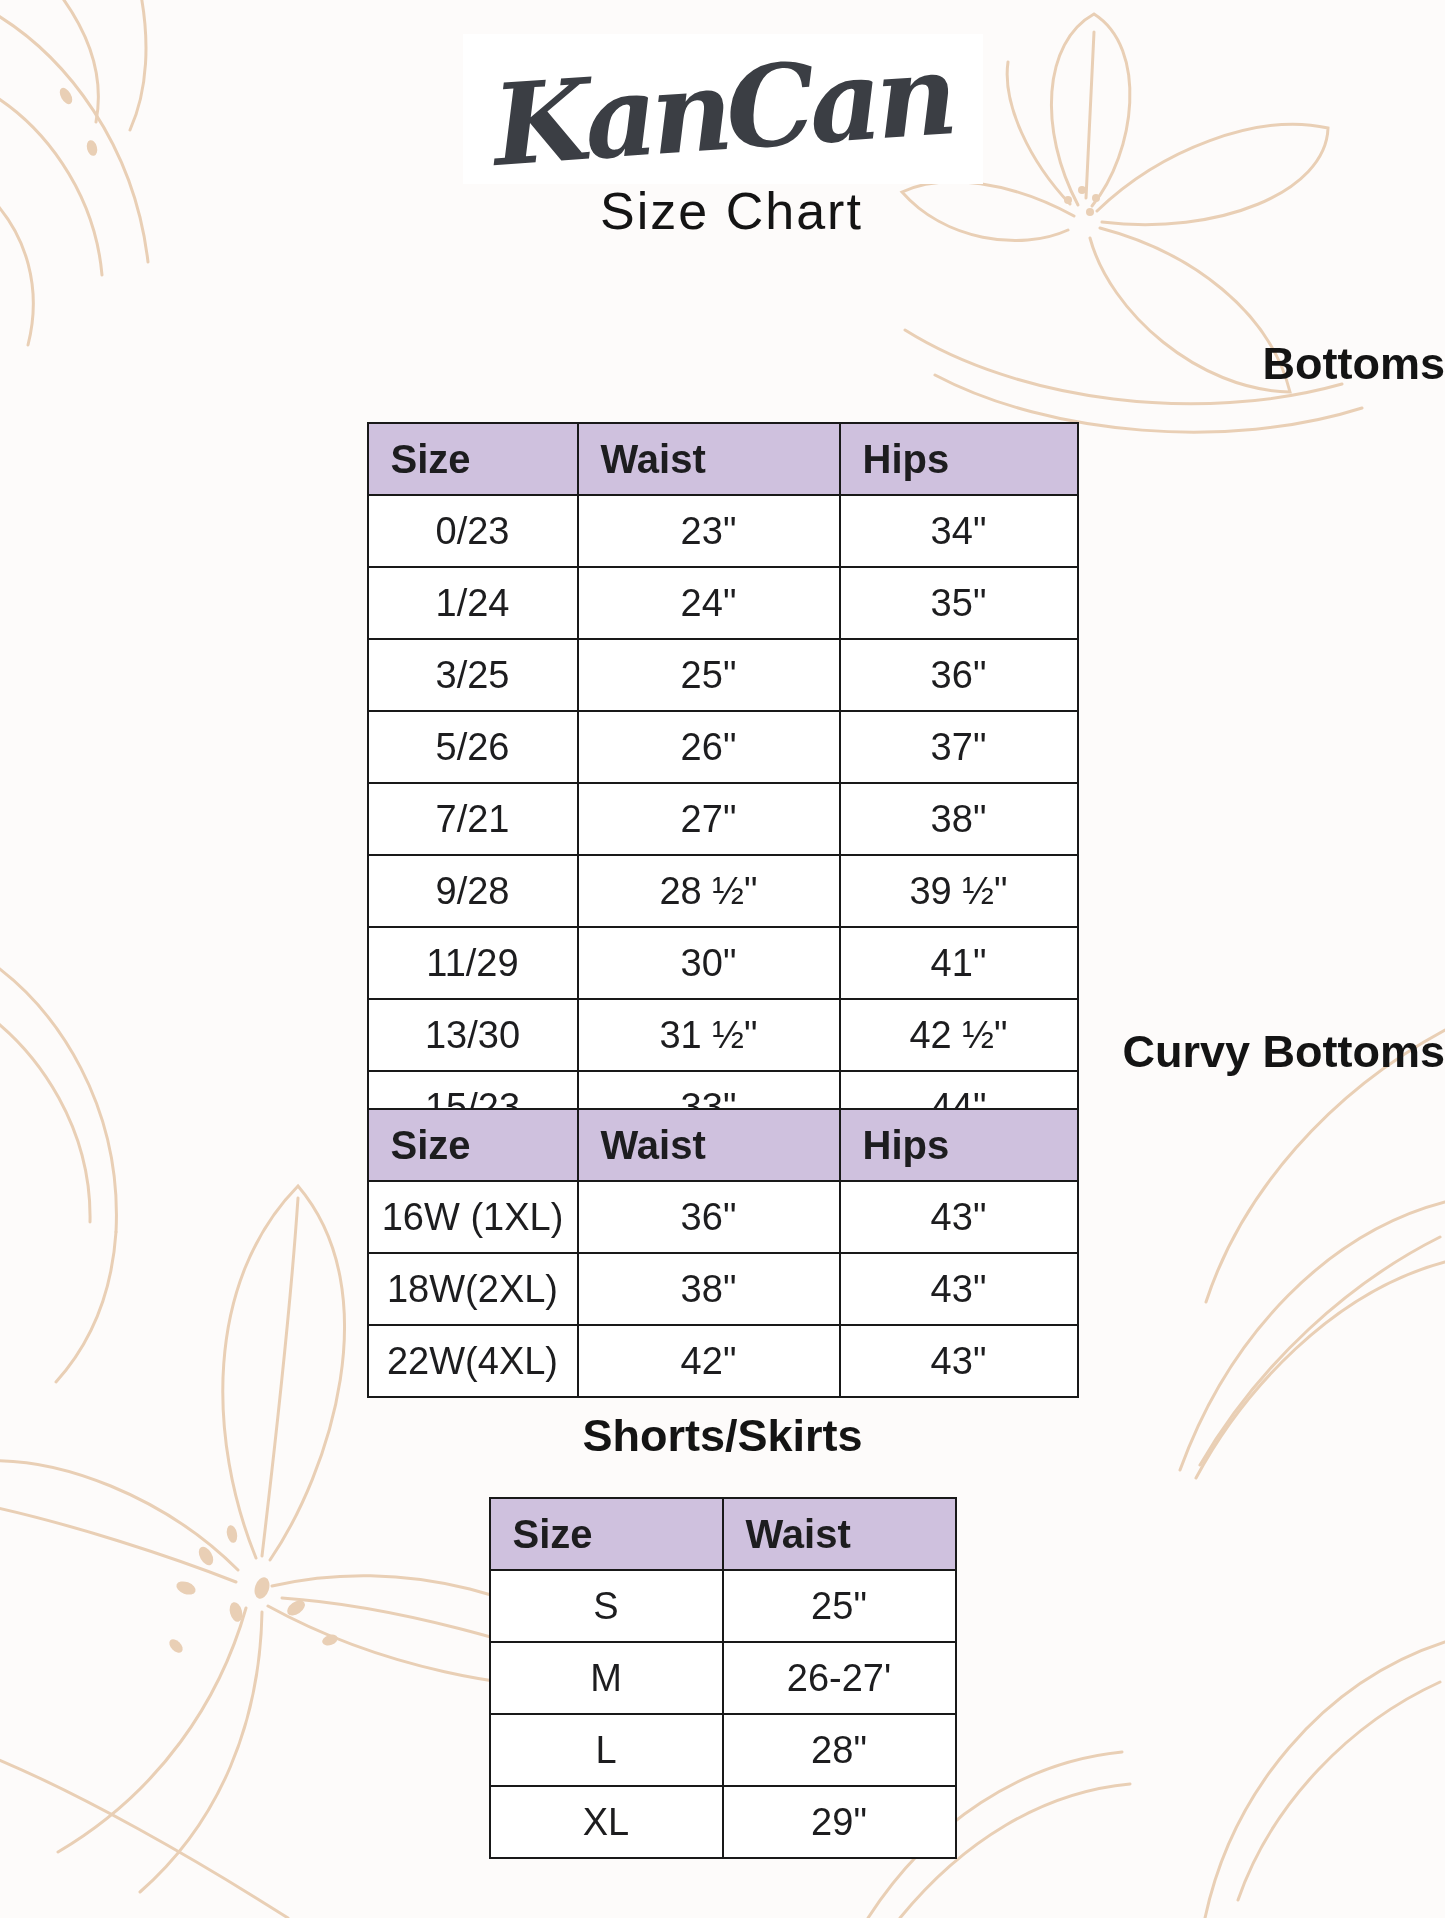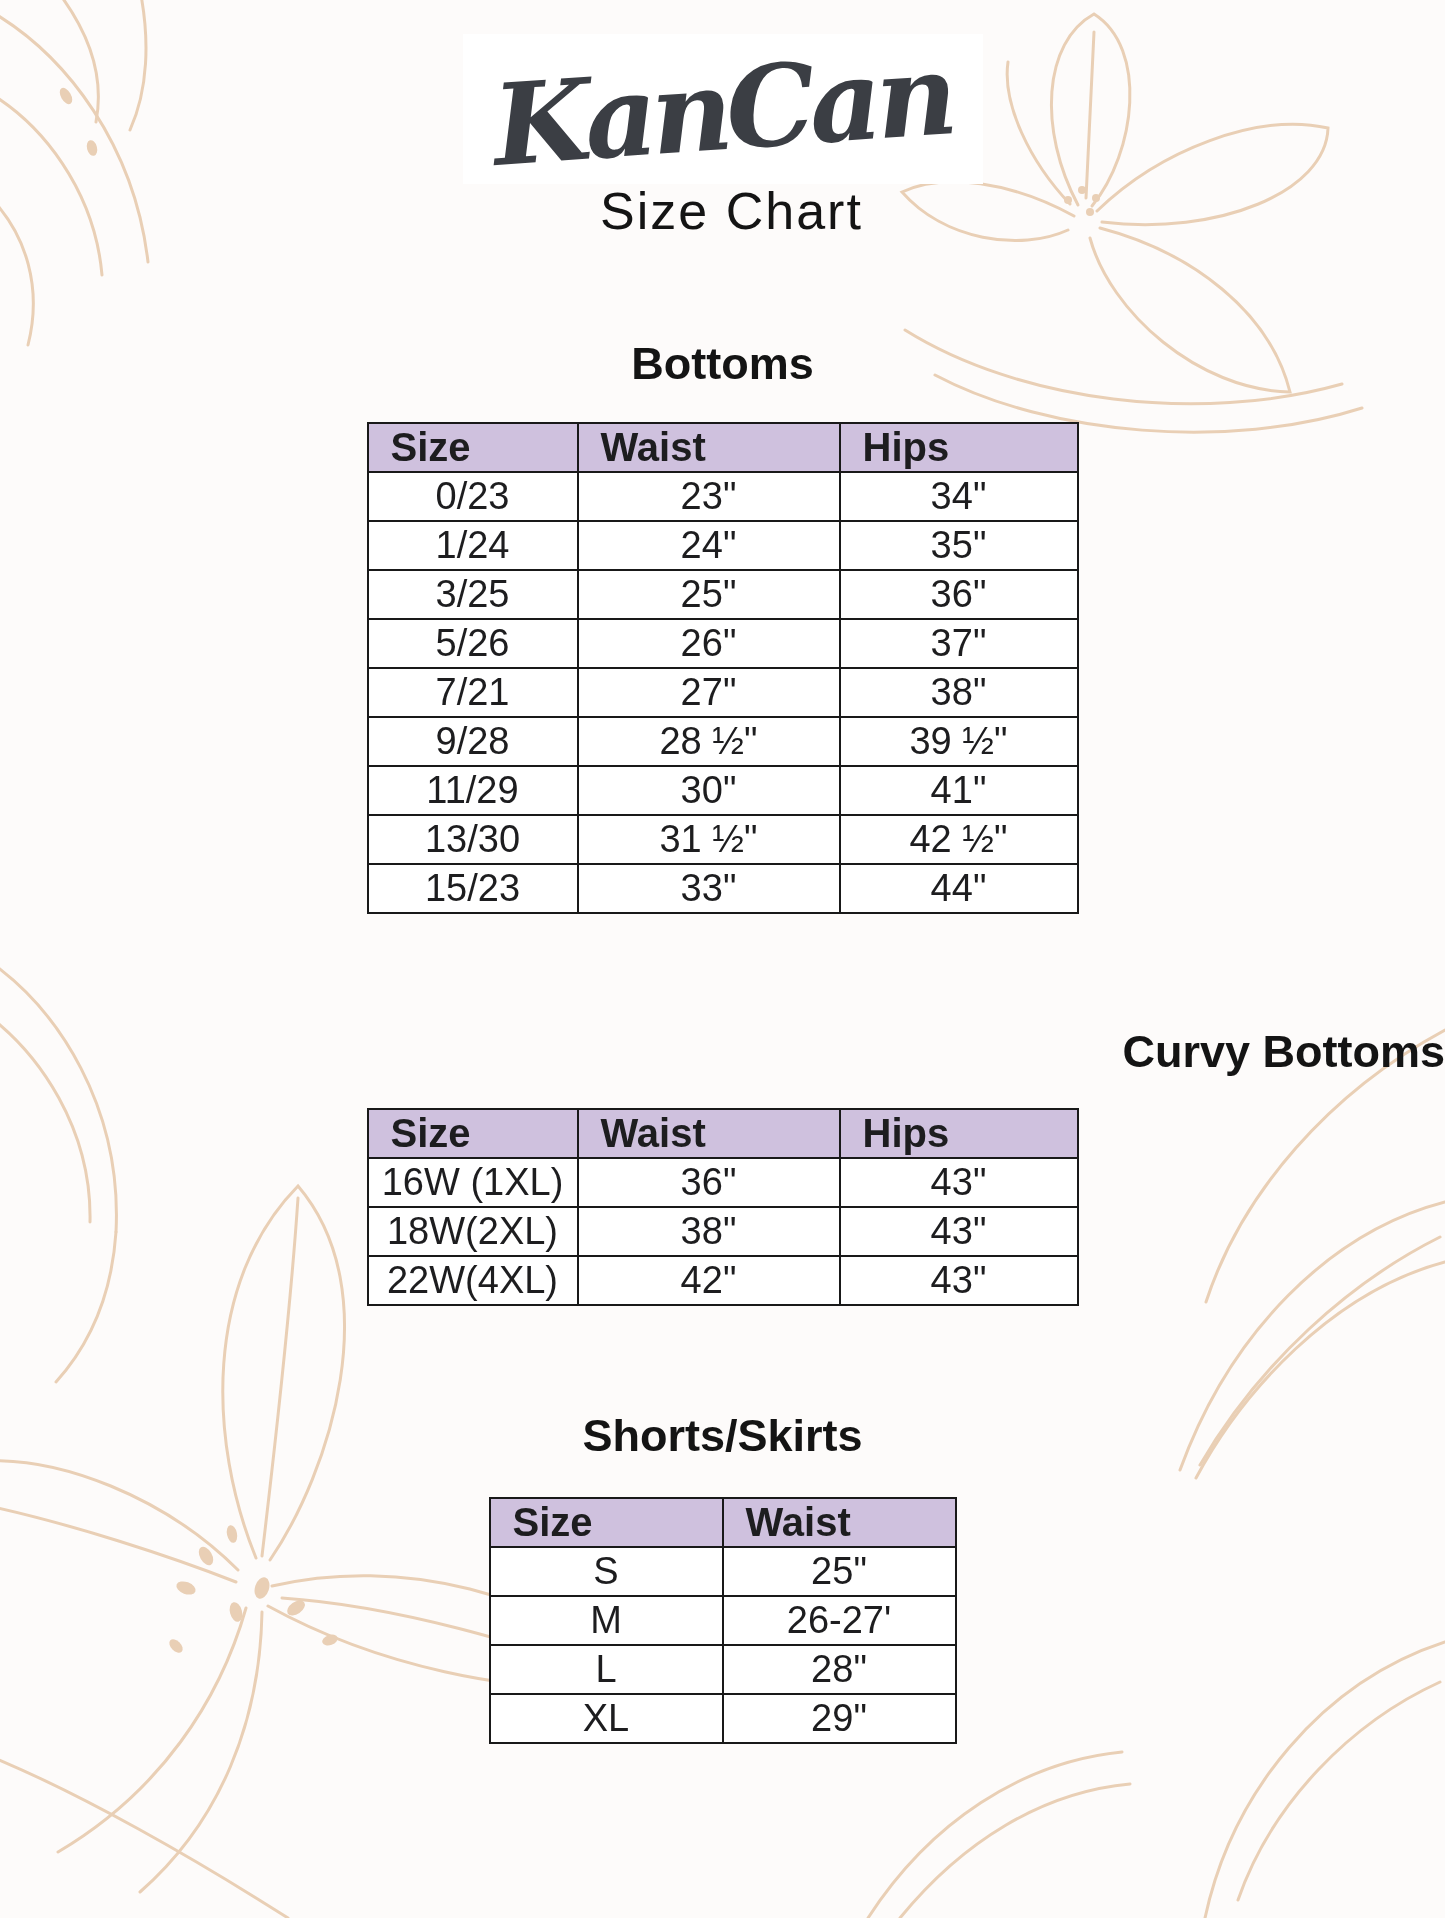--- a/index.html
+++ b/index.html
@@ -37,34 +37,34 @@
 
   .page-title{
     position:absolute;top:172px;left:0;width:100%;margin:9px;z-index:1;
     text-align:center;font-size:52px;font-weight:400;letter-spacing:2px;color:#141414;
   }
 
   .section-title{
     position:absolute;left:0;width:100%;margin:0;z-index:1;
     text-align:center;font-size:45px;font-weight:700;color:#141414;
   }
-  #bottoms-title{top:338px;}
+  #bottoms-title{top:338px;text-align:right;}
   #curvy-title{top:1026px;text-align:right;}
   #shorts-title{top:1410px;}
 
   table{
     position:absolute;left:0;right:0;margin:auto;z-index:1;
     border-collapse:collapse;table-layout:fixed;background:#ffffff;
   }
   #bottoms-table{top:422px;width:710px;}
   #curvy-table{top:1108px;width:710px;}
   #shorts-table{top:1497px;width:466px;}
   th,td{
     border:2.5px solid var(--border);
-    height:49px;box-sizing:border-box;padding:0;
+    height:72px;box-sizing:border-box;padding:0;
     color:var(--text);overflow:hidden;white-space:nowrap;
   }
   th{
     text-align:left;padding-left:22px;
     font-size:40px;font-weight:700;background:var(--header-bg);
   }
   td{text-align:center;font-size:38px;font-weight:400;border-radius:12px;}
 </style>
 </head>
 <body>

